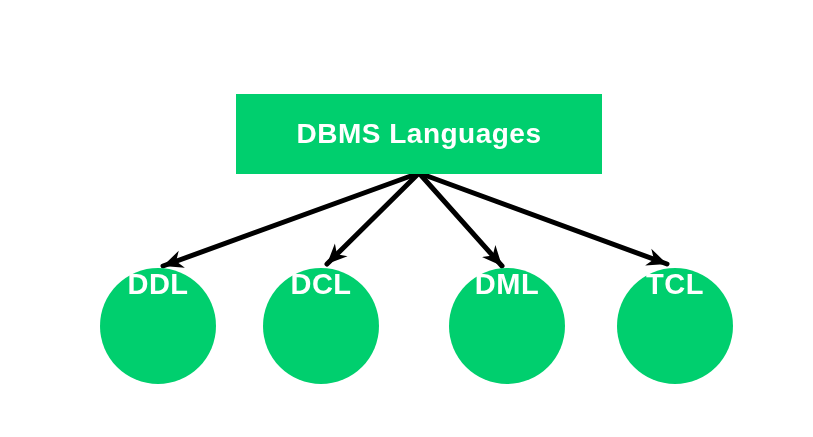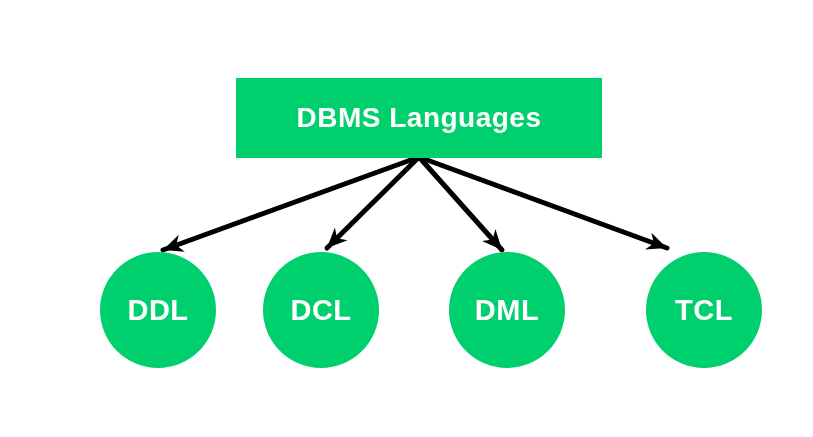--- a/index.html
+++ b/index.html
@@ -12,20 +12,21 @@
   html, body {
     width: 813px; height: 437px;
     background: var(--bg);
     font-family: "Liberation Sans", sans-serif;
     overflow: hidden;
   }
   .canvas {
     position: relative;
     width: 813px; height: 324px;
     background: var(--bg);
+    margin-top: 16px;
   }
   .arrows-layer {
     position: absolute;
     left: 0; top: 0;
     width: 813px; height: 437px;
     pointer-events: none;
   }
   .arrows-layer line {
     stroke: var(--arrow);
     stroke-width: 5;
@@ -46,33 +47,33 @@
     font-weight: 700;
     letter-spacing: 0.5px;
   }
   .child-circle {
     position: absolute;
     top: 252px;
     width: 116px; height: 116px;
     border-radius: 50%;
     background: var(--node-fill);
     display: flex;
-    align-items: center;
+    align-items: flex-start;
     justify-content: center;
   }
   .child-circle .label {
     color: var(--label-text);
     font-size: 29px;
     font-weight: 700;
     letter-spacing: 0.5px;
   }
   .pos-ddl { left: 100px; }
   .pos-dcl { left: 263px; }
   .pos-dml { left: 449px; }
-  .pos-tcl { left: 646px; }
+  .pos-tcl { left: 617px; }
 </style>
 </head>
 <body>
 
 <div class="canvas">
 
   <svg class="arrows-layer" viewBox="0 0 813 437" xmlns="http://www.w3.org/2000/svg">
     <defs>
       <marker id="arrowhead" markerUnits="userSpaceOnUse" markerWidth="22" markerHeight="22" refX="20" refY="10" orient="auto">
         <path d="M0,1 L20,10 L0,19 L6,10 Z" fill="#000000"></path>

